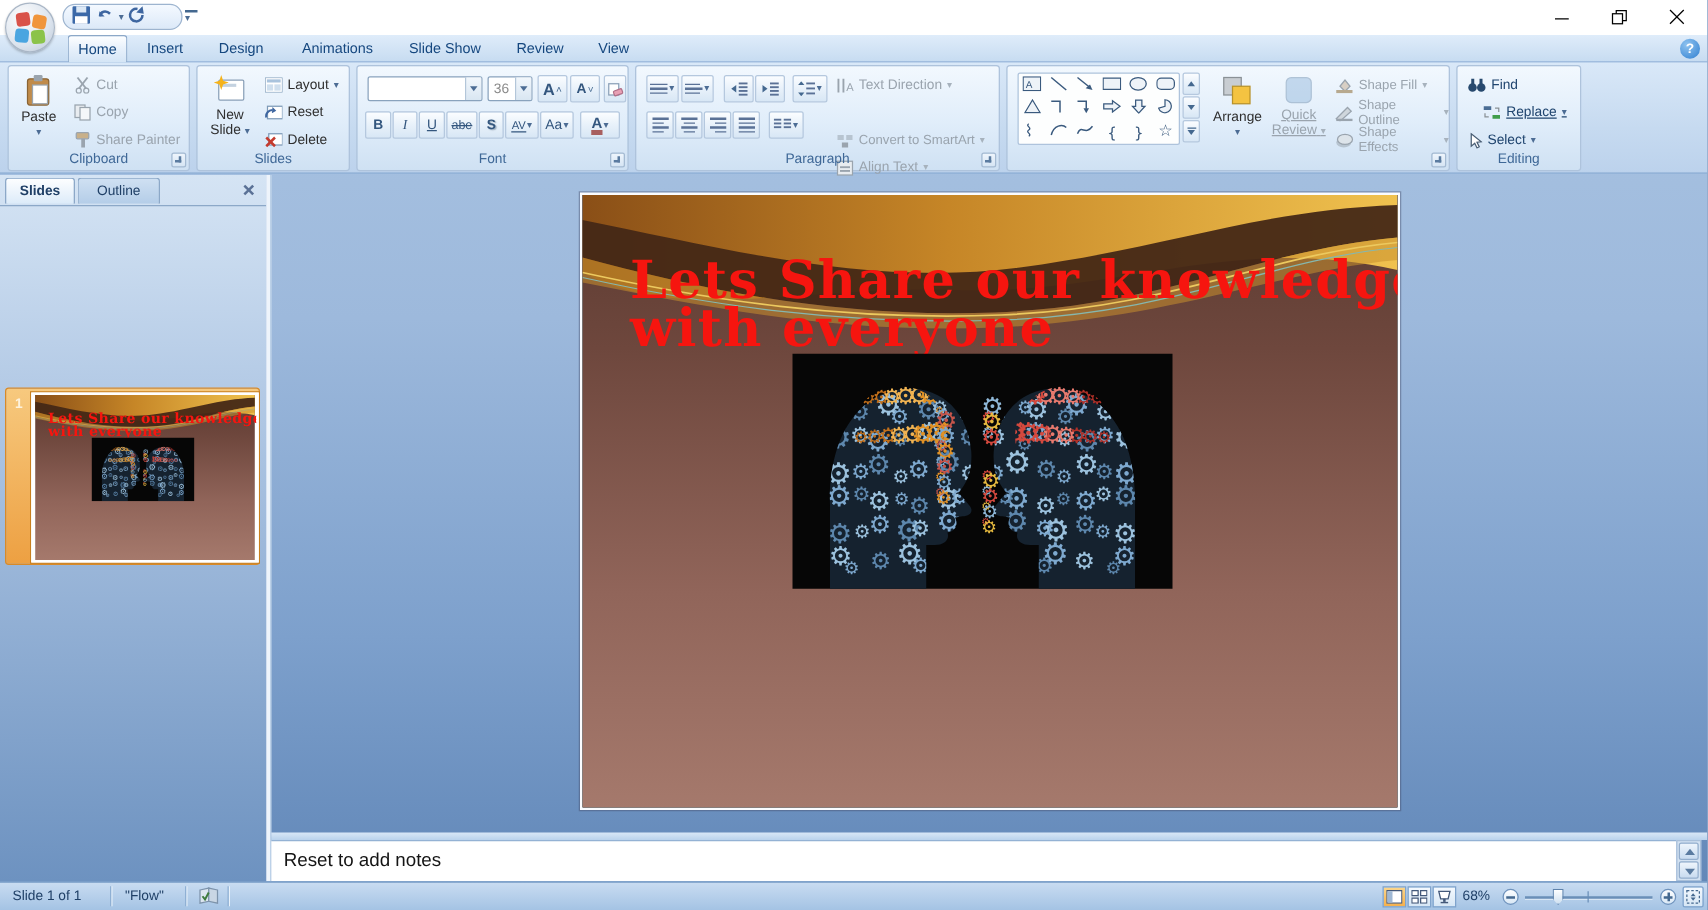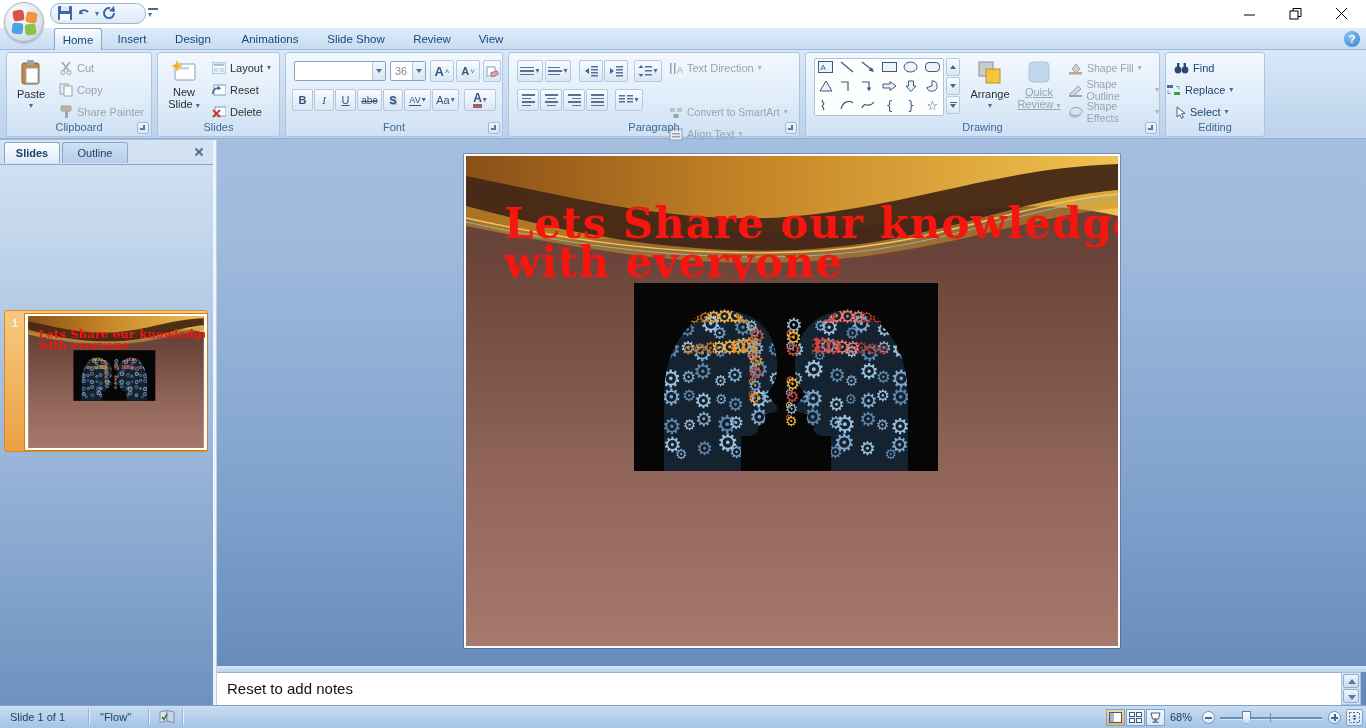--- a/index.html
+++ b/index.html
@@ -730,37 +730,36 @@
           <span class="caret disc">▾</span>
       </div>
       <div class="rowbtn dis" style="left:262px;top:50px;font-size:10.5px;">
         <svg width="15" height="13">
             <ellipse cx="7" cy="8" rx="6" ry="4" fill="#b7c4d0"></ellipse>
             <ellipse cx="8" cy="5.5" rx="6" ry="4" fill="#dde4ea" stroke="#9aa4ae"></ellipse>
           </svg>
         <span>Shape Effects</span>
           <span class="caret disc">▾</span>
       </div>
-      <div class="grp-label">Drawing</div>
       <div class="launcher">
           <span></span>
         </div>
     </div>
 
     <div class="grp" style="left:1165px;width:100px;">
       <div class="rowbtn" style="left:8px;top:6px;color:#20456f;">
         <svg width="15" height="12">
             <circle cx="4" cy="8" r="3.4" fill="#27496e"></circle>
             <circle cx="11" cy="8" r="3.4" fill="#27496e"></circle>
             <rect x="3" y="1" width="2.4" height="5" fill="#27496e"></rect>
             <rect x="9.6" y="1" width="2.4" height="5" fill="#27496e"></rect>
           </svg>
         <span>Find</span>
       </div>
-      <div class="rowbtn" style="left:0;top:28px;color:#20456f;">
+      <div class="rowbtn" style="left:20px;top:28px;color:#20456f;text-decoration:underline;">
         <svg width="15" height="12">
             <rect x="1" y="1" width="6" height="3" fill="#4a6d94"></rect>
             <rect x="8" y="8" width="6" height="3" fill="#3f9d4a"></rect>
             <path d="M10,2.5 H13 V5.5" fill="none" stroke="#8a9196"></path>
             <path d="M5,9.5 H2 V6.5" fill="none" stroke="#8a9196"></path>
           </svg>
         <span>Replace</span>
           <span class="caret">▾</span>
       </div>
       <div class="rowbtn" style="left:8px;top:50px;color:#20456f;">

